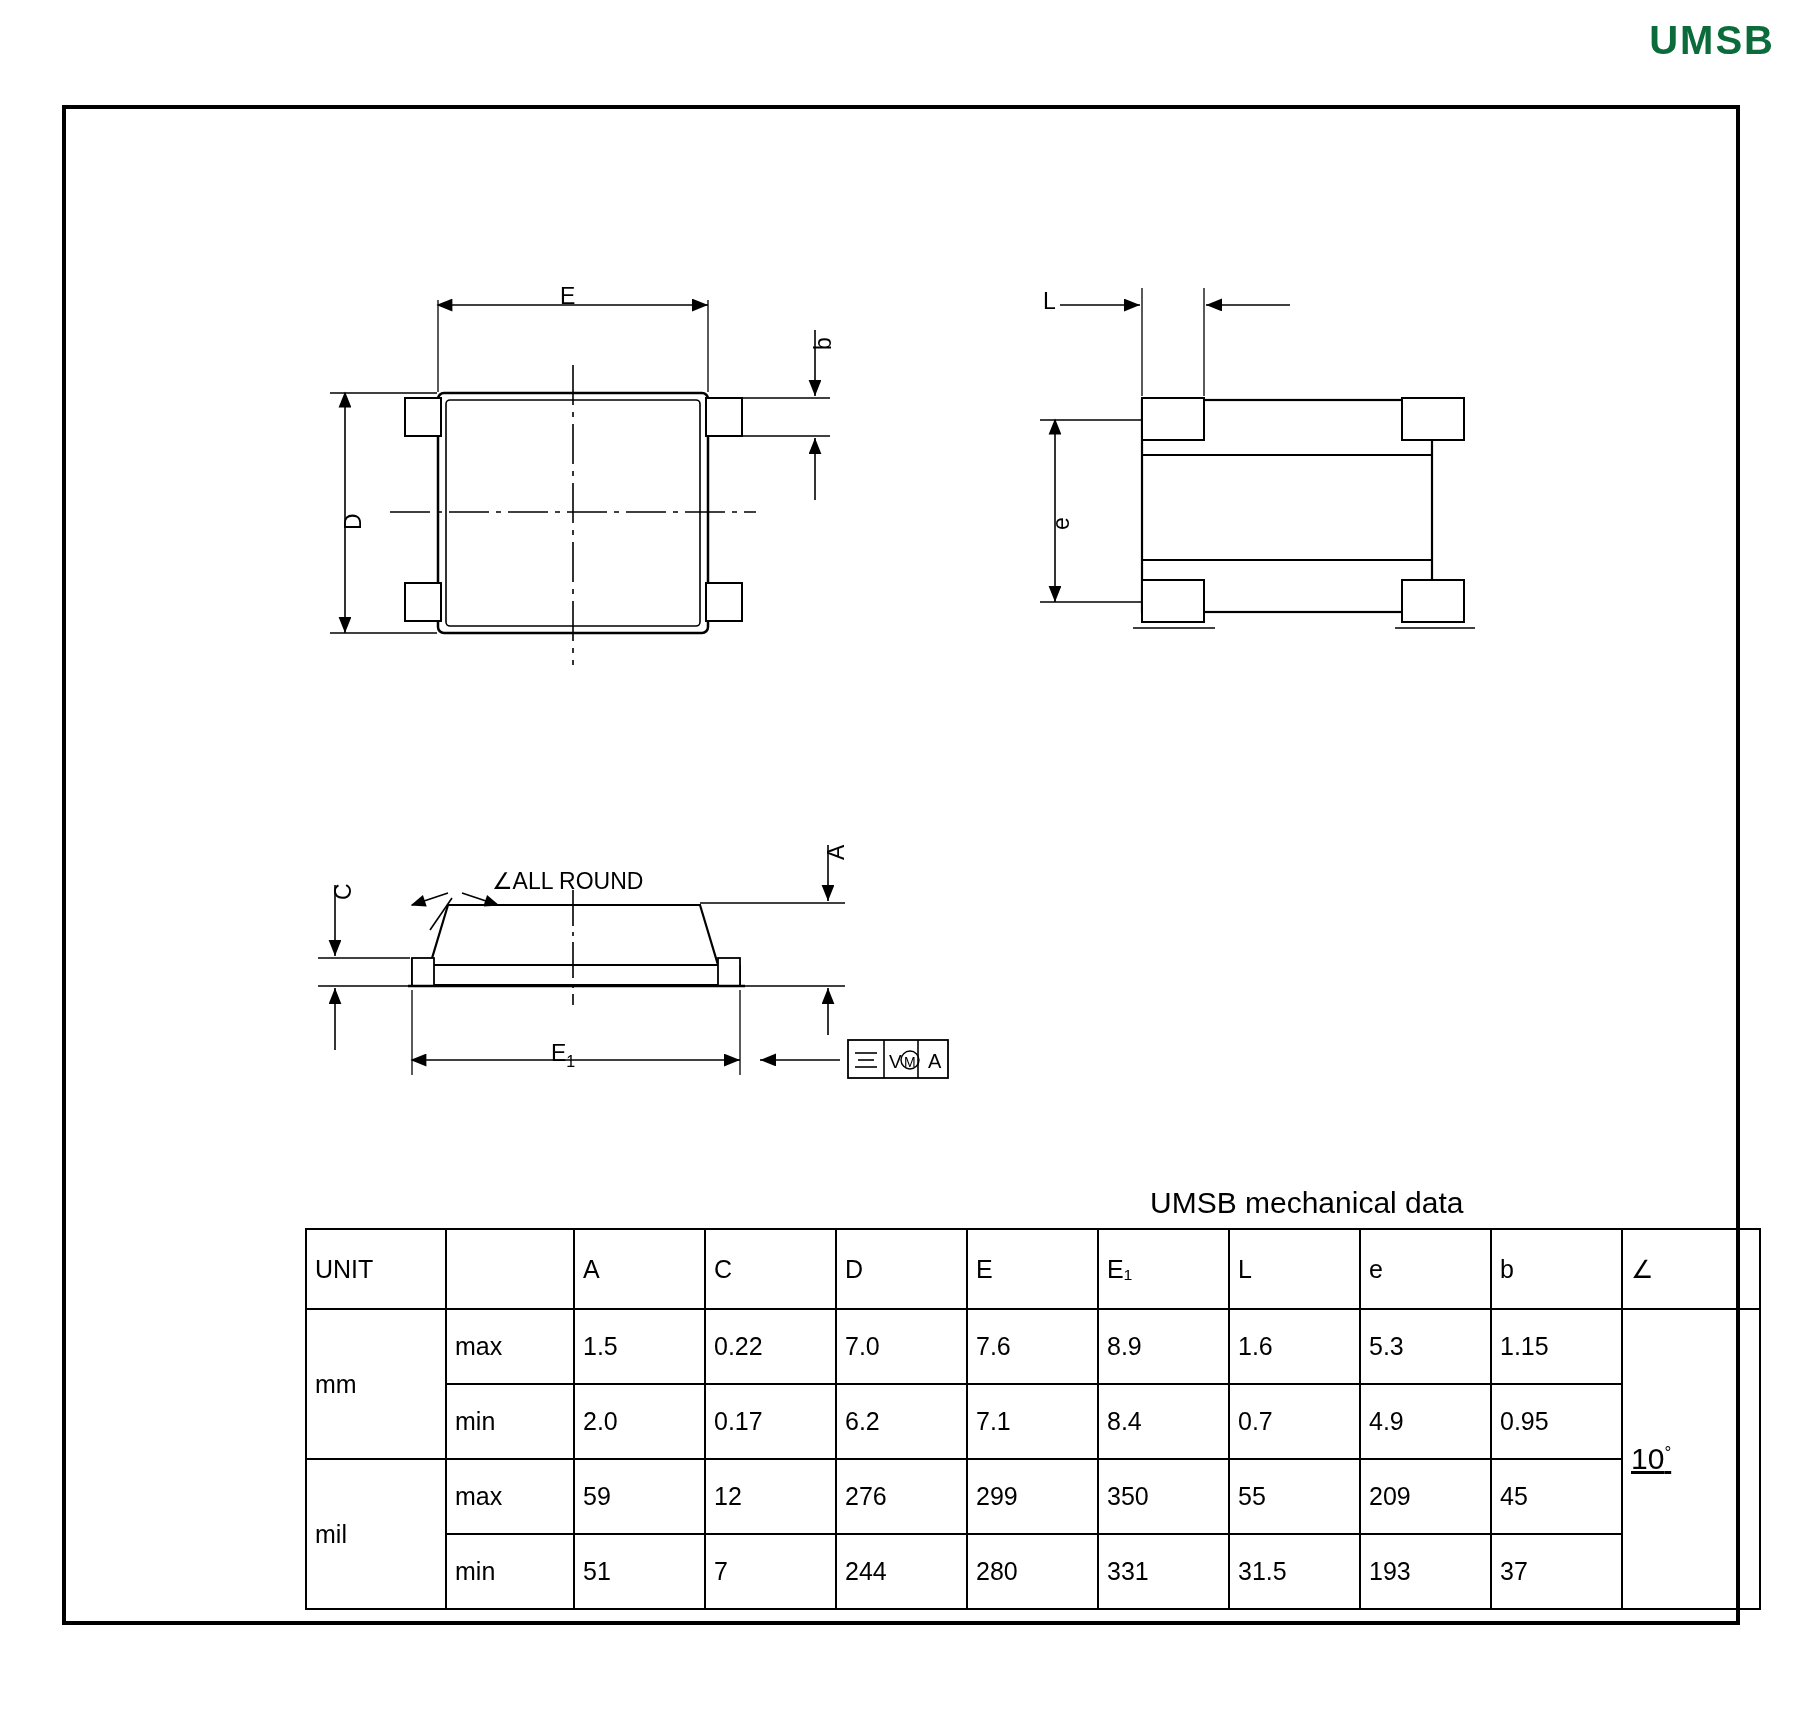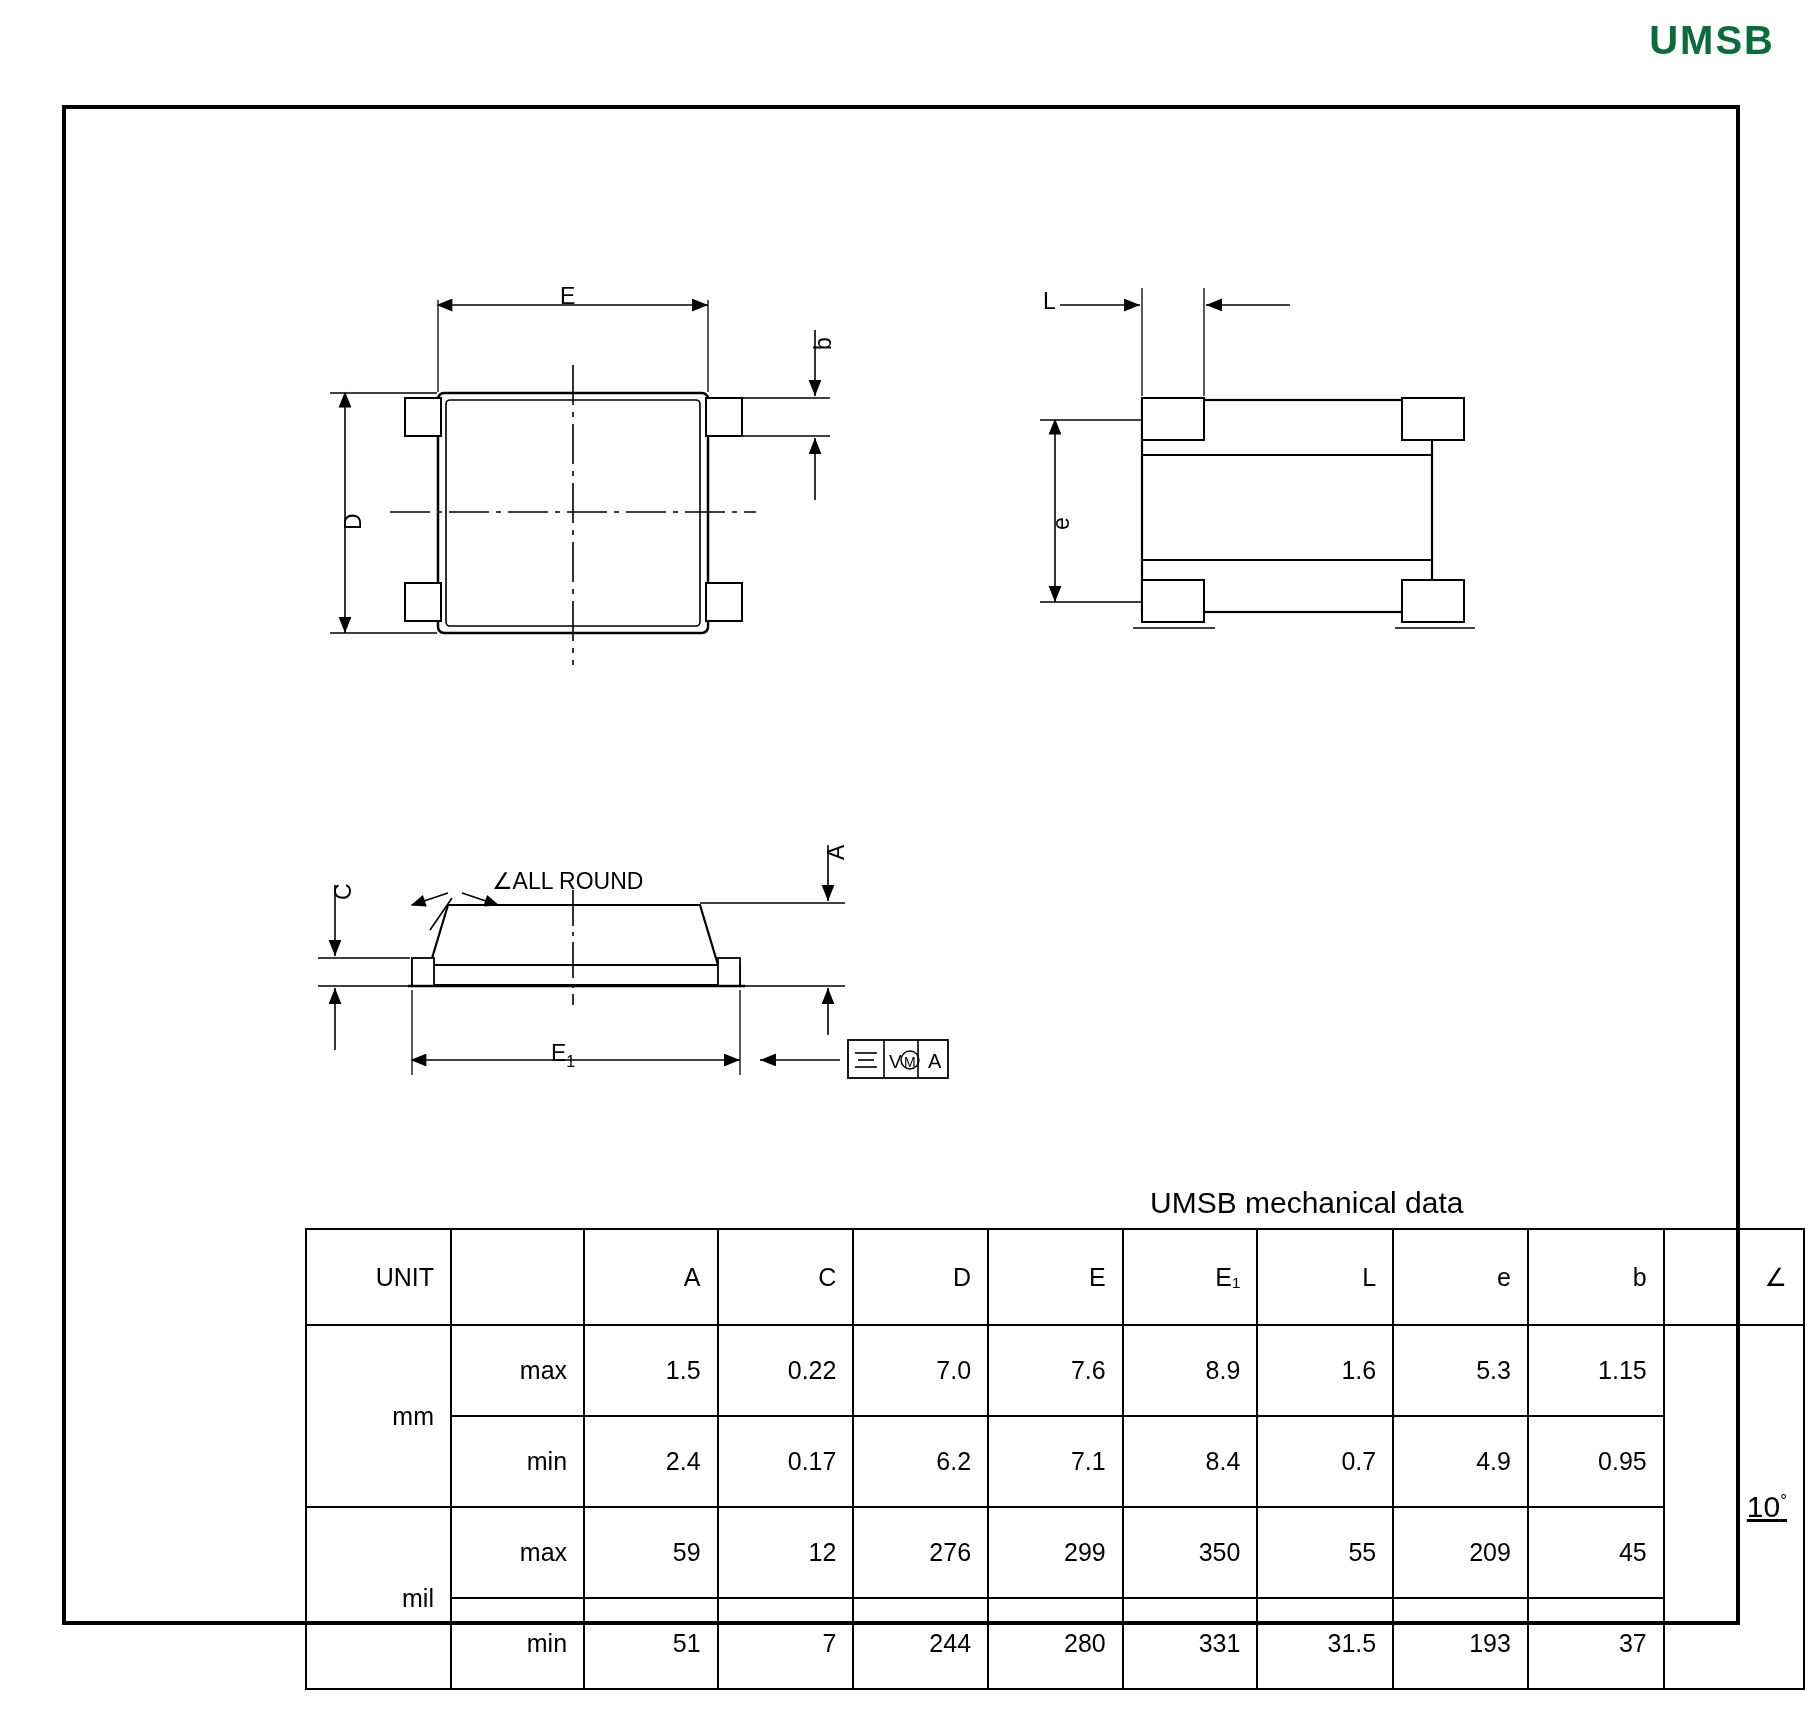--- a/index.html
+++ b/index.html
@@ -41,23 +41,23 @@
     font-size:30px;
   }
   table.mech{
     position:absolute;
     left:305px;top:1228px;
     border-collapse:collapse;
     font-size:25px;
   }
   table.mech td{
     border:2px solid #000;
-    text-align:right;
+    text-align:left;
     vertical-align:middle;
-    padding:16px;
+    padding:8px;
     height:57px;
     margin-left:48px;
   }
   table.mech td.hdr{height:62px;}
   .w-unit{width:122px;}
   .w-mm{width:110px;}
   .w-col{width:113px;}
   .w-ang{width:120px;}
   .deg{font-size:30px;text-decoration:underline;}
   .deg sup{font-size:17px;}
@@ -211,21 +211,21 @@
     <td>7.6</td>
     <td>8.9</td>
     <td>1.6</td>
     <td>5.3</td>
     <td>1.15</td>
     <td rowspan="4" class="deg"><span>10</span><sup>°</sup></td>
   </tr>
 
   <tr>
     <td>min</td>
-    <td>2.4</td>
+    <td>2.0</td>
     <td>0.17</td>
     <td>6.2</td>
     <td>7.1</td>
     <td>8.4</td>
     <td>0.7</td>
     <td>4.9</td>
     <td>0.95</td>
   </tr>
 
   <tr>

